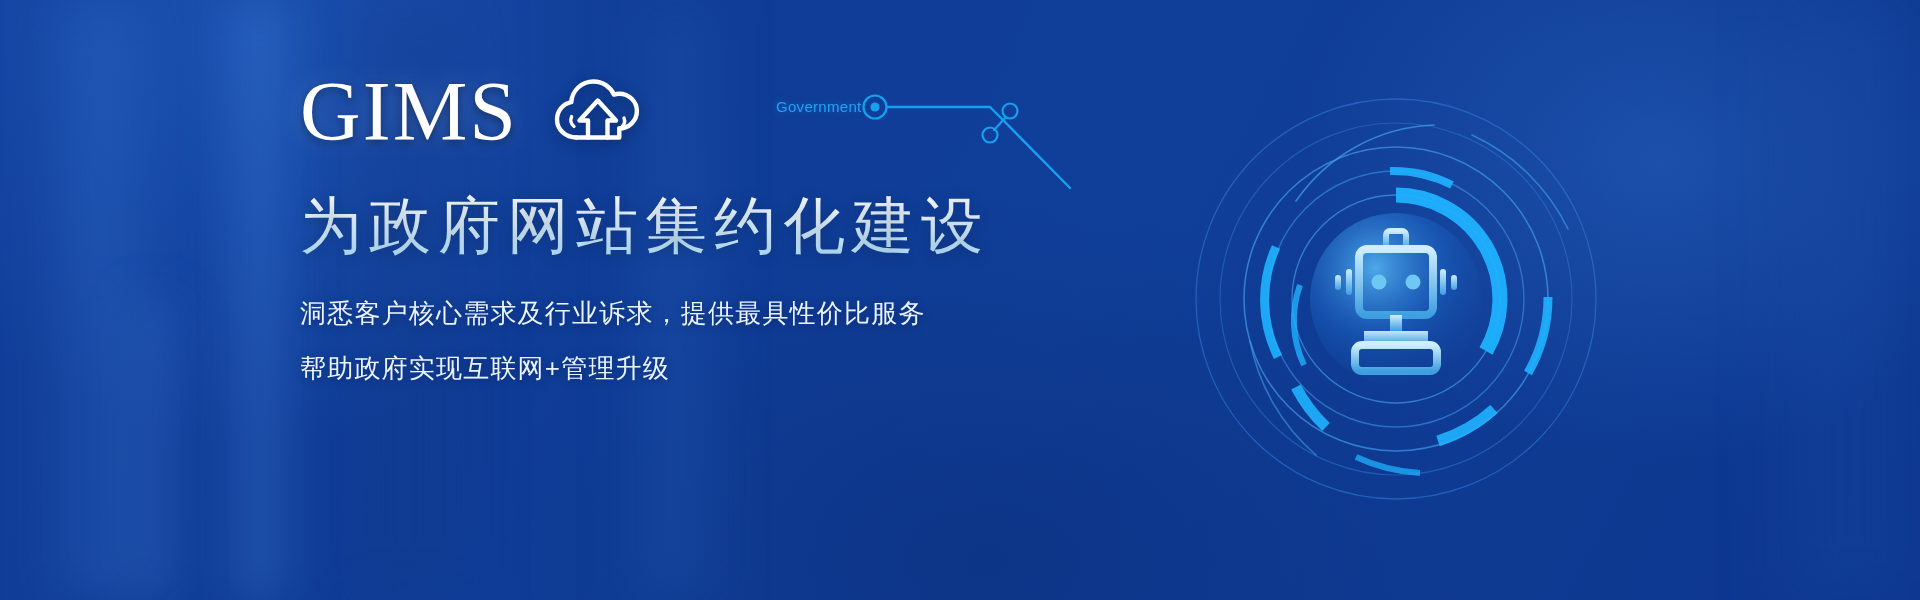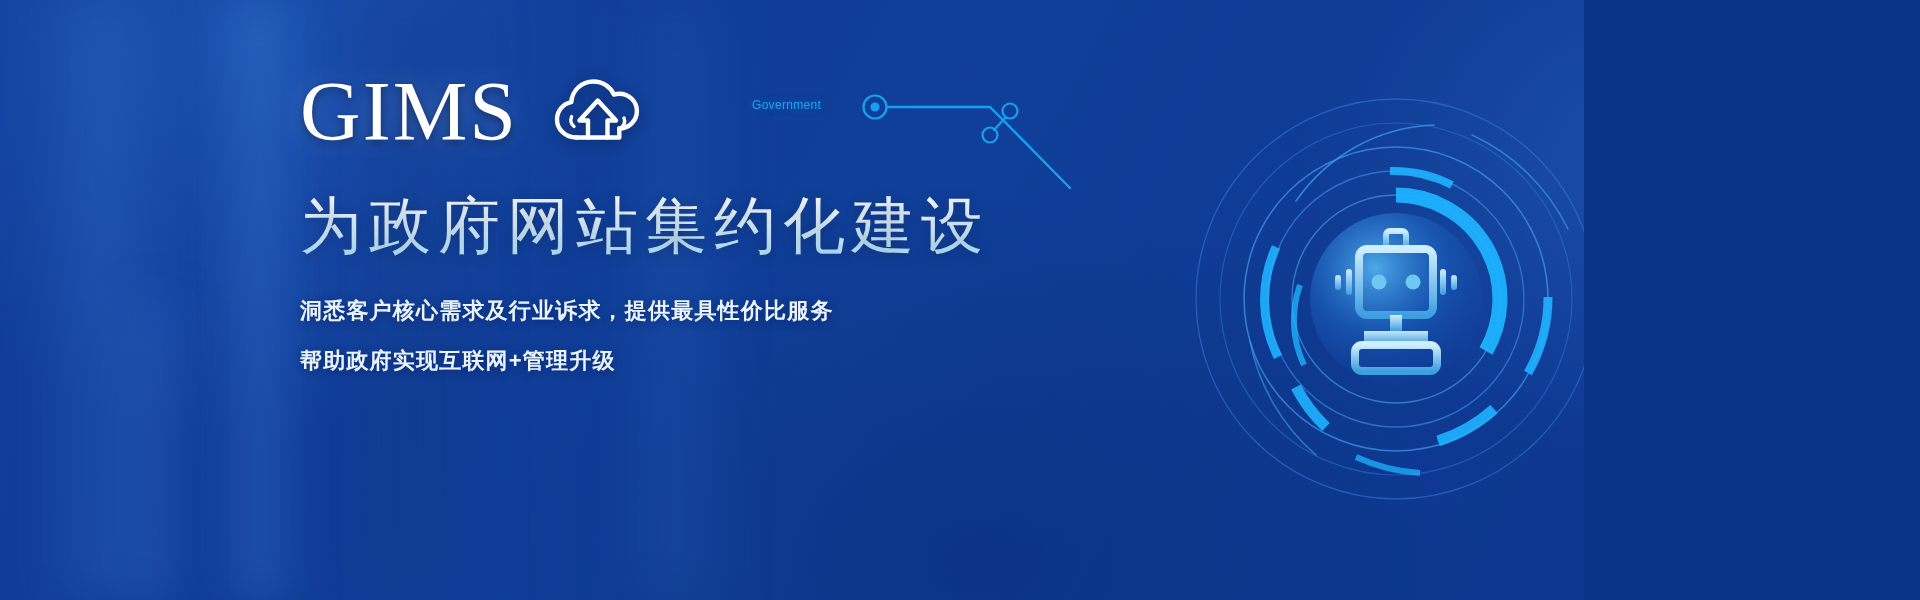--- a/index.html
+++ b/index.html
@@ -4,21 +4,21 @@
 <style>
   * { margin:0; padding:0; box-sizing:border-box; }
   html, body {
     width:1920px; height:600px; overflow:hidden;
     background:#0c3486;
     font-family:"Liberation Sans","DejaVu Sans",sans-serif;
   }
 
   
   #banner {
-    position:relative; width:1584px; height:600px; overflow:hidden;
+    position:relative; width:1920px; height:600px; overflow:hidden;
     background:
       radial-gradient(ellipse 520px 430px at 1660px 160px, rgba(46,110,205,0.42) 0%, rgba(46,110,205,0) 70%),
       radial-gradient(ellipse 560px 560px at 250px 40px,  rgba(40,104,205,0.45) 0%, rgba(40,104,205,0) 72%),
       radial-gradient(ellipse 700px 520px at 980px 560px, rgba(10,44,120,0.55) 0%, rgba(10,44,120,0) 70%),
       linear-gradient(118deg, #123f9b 0%, #0f3c96 30%, #103f99 55%, #0e3a92 78%, #0d3790 100%);
   }
 
   
   .streak { position:absolute; top:0; height:600px; pointer-events:none; }
   .s1 { left:  40px; width:120px; background:linear-gradient(90deg,rgba(60,125,215,0) 0%,rgba(60,125,215,0.30) 50%,rgba(60,125,215,0) 100%); filter:blur(26px); }
@@ -44,30 +44,30 @@
     position:absolute; left:0; top:184px;
     font-size:62px; font-weight:400; letter-spacing:7px; white-space:nowrap;
     background:linear-gradient(180deg,#ffffff 0%,#dff2ff 45%,#9fd8f8 100%);
     -webkit-background-clip:text; background-clip:text;
     -webkit-text-fill-color:transparent; color:#d5eeff;
     text-shadow:0 2px 14px rgba(0,0,0,0.22);
   }
 
   .sub-lines { position:absolute; left:0; top:296px; }
   .sub-line {
-    font-size:22px; font-weight:700; letter-spacing:1.2px;
+    font-size:26px; font-weight:400; letter-spacing:1.2px;
     color:#eaf4ff; white-space:nowrap; margin-bottom:20px;
     text-shadow:0 2px 8px rgba(0,10,50,0.35);
   }
 
   
   #connector { position:absolute; left:740px; top:70px; width:420px; height:130px; }
   .gov-label {
-    position:absolute; left:12px; top:28px;
-    font-size:12px; letter-spacing:0.3px; color:#21a3f5;
+    position:absolute; left:36px; top:28px;
+    font-size:15px; letter-spacing:0.3px; color:#21a3f5;
     text-shadow:0 0 8px rgba(33,163,245,0.45);
   }
 
   
   #tech-graphic { position:absolute; left:1176px; top:79px; width:440px; height:440px; }
 </style>
 </head>
 <body>
 
 <div id="banner">

